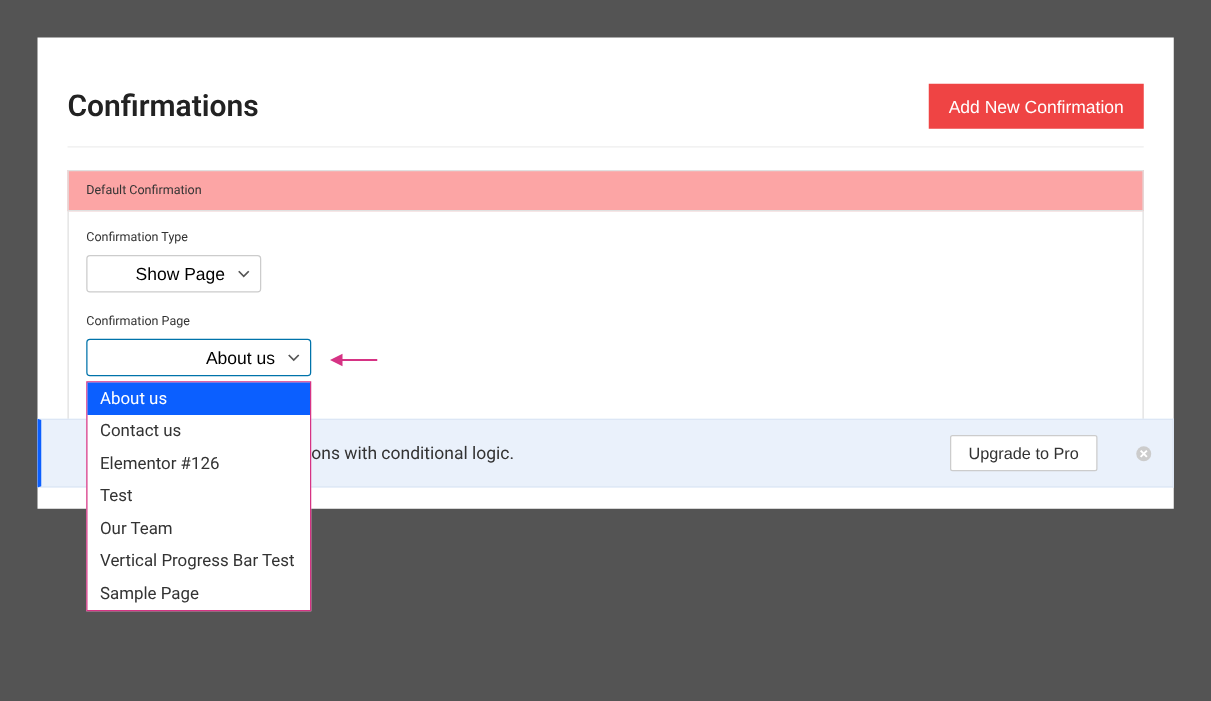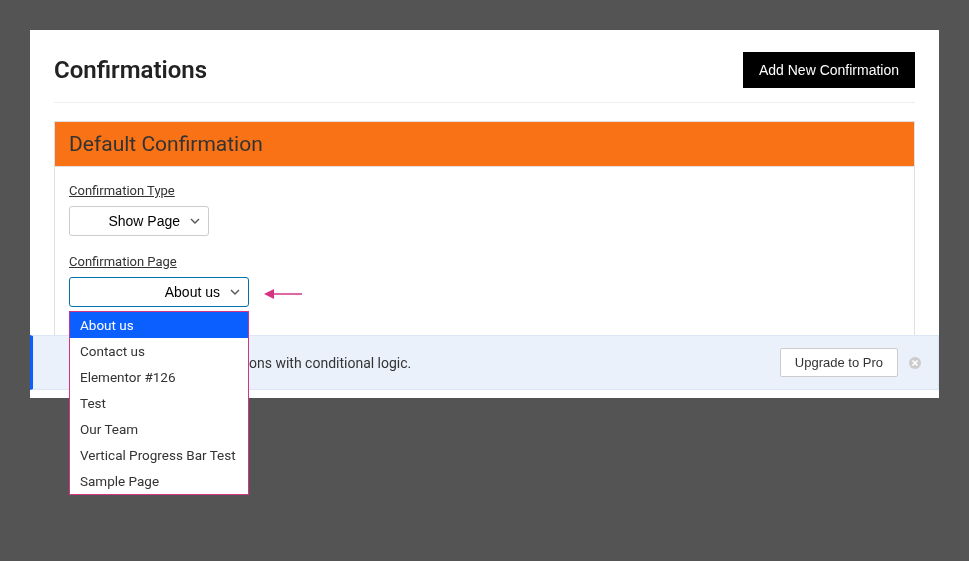--- a/index.html
+++ b/index.html
@@ -6,63 +6,62 @@
     body {
       background: #545454;
       font-family: -apple-system, BlinkMacSystemFont, "Segoe UI", Roboto, sans-serif;
       width: 969px;
       height: 561px;
       padding: 30px;
       overflow: hidden;
     }
     .panel {
       background: #fff;
-      padding: 22px 24px;
+      padding: 37px 24px;
       position: relative;
     }
     .header {
       display: flex;
       justify-content: space-between;
       align-items: center;
       padding-bottom: 14px;
       border-bottom: 1px solid #eee;
       margin-bottom: 18px;
     }
     .title {
       font-size: 24px;
       font-weight: 600;
       color: #222;
     }
     .add-btn {
-      background: #000000;
+      background: #ef4444;
       color: #fff;
       border: none;
       padding: 10px 16px;
       font-size: 14px;
       cursor: pointer;
     }
     .section-header {
-      background: #f97316;
+      background: #fca5a5;
       border: 1px solid #e0e0e0;
       padding: 10px 14px;
-      font-size: 21px;
+      font-size: 10px;
       color: #333;
     }
     .section-body {
       border: 1px solid #e0e0e0;
       border-top: none;
       padding: 16px 14px 50px 14px;
       position: relative;
     }
     .field-label {
-      font-size: 13px;
+      font-size: 10px;
       color: #333;
       margin-bottom: 8px;
       display: block;
-      text-decoration: underline;
     }
     .select-wrap {
       position: relative;
       display: inline-block;
     }
     .select-box {
       border: 1px solid #ccc;
       border-radius: 3px;
       padding: 6px 28px 6px 10px;
       font-size: 14px;
@@ -128,21 +127,21 @@
     .notice-left {
       display: flex;
       align-items: center;
       gap: 12px;
       color: #333;
       font-size: 14px;
     }
     .notice-right {
       display: flex;
       align-items: center;
-      gap: 10px;
+      gap: 30px;
     }
     .upgrade-btn {
       background: #fff;
       border: 1px solid #ccc;
       padding: 6px 14px;
       font-size: 13px;
       cursor: pointer;
       border-radius: 2px;
       color: #333;
     }

